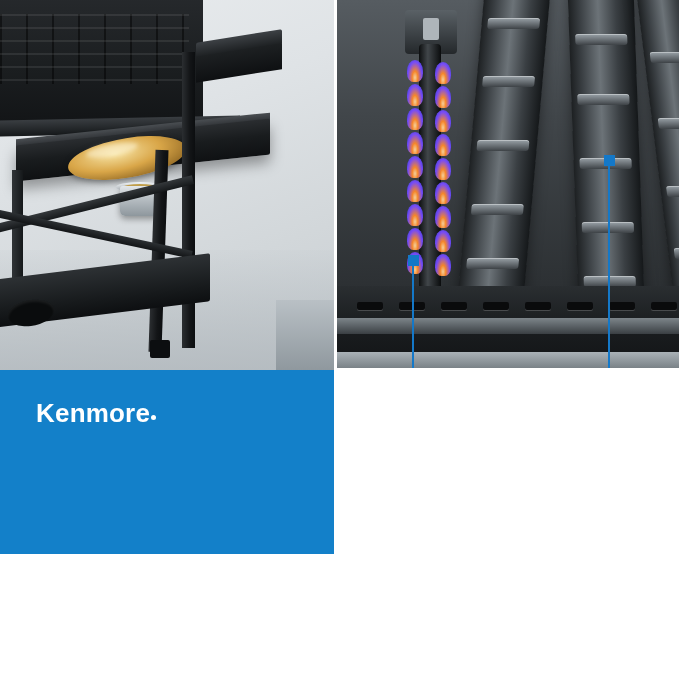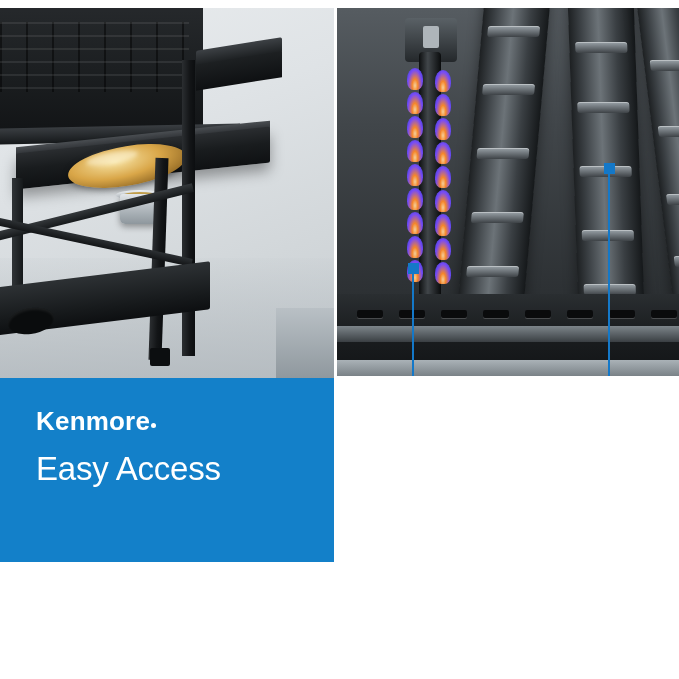--- a/index.html
+++ b/index.html
@@ -9,21 +9,20 @@
   }
   body {
     font-family: "Liberation Sans", sans-serif;
   }
   .canvas {
     position: relative;
     width: 679px;
     height: 554px;
     overflow: hidden;
     background: #ffffff;
-    margin-top: 8px;
   }
 
   
   .photo-left {
     position: absolute;
     left: 0; top: 0;
     width: 334px; height: 370px;
     overflow: hidden;
     background: linear-gradient(160deg, #e9ecee 0%, #dfe3e6 35%, #d2d7da 70%, #c7cdd1 100%);
   }
@@ -459,21 +458,20 @@
   <div class="callout-dot" style="left:604px; top:155px;"></div>
   <div class="callout-line" style="left:608px; top:166px; width:2px; height:390px;"></div>
 
   <div class="sep-v"></div>
   <div class="sep-h"></div>
 
   <div class="blue-panel">
     <div class="brand">
       <span>Kenmore</span><span class="dot"></span>
     </div>
-    <div class="headline">Easy Access</div>
   </div>
 
   <div class="white-panel">
     
     
     
 
     
     
   </div>

